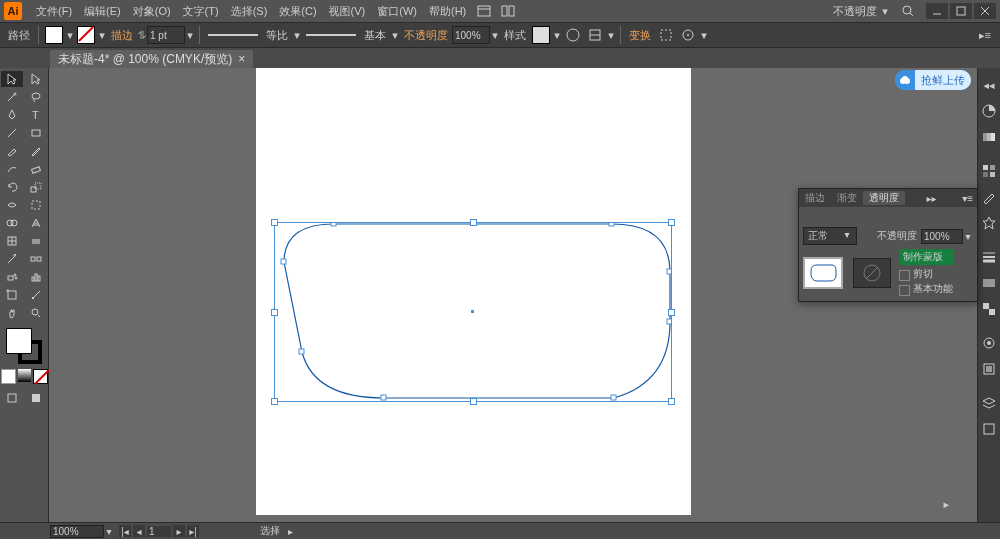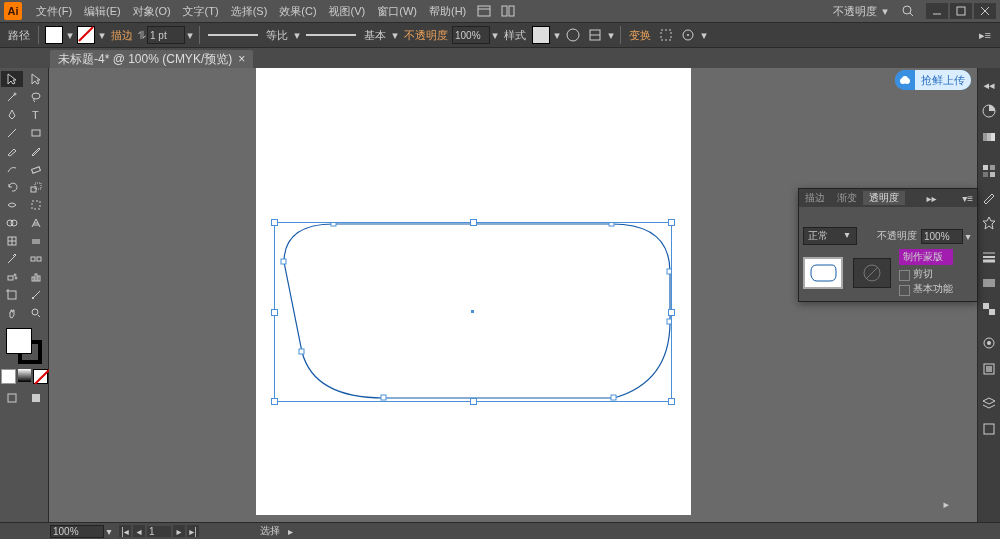--- a/index.html
+++ b/index.html
@@ -59,21 +59,21 @@
 .panel-row{display:flex;align-items:center;margin-bottom:4px;font-size:10px;}
 .panel-row .sel{background:#3a3a3a;border:1px solid #222;padding:1px 4px;flex:0 0 auto;width:44px;display:flex;justify-content:space-between;}
 .panel-row .lab{margin-left:auto;margin-right:4px;}
 .panel-row .pct{width:36px;background:#3a3a3a;border:1px solid #222;padding:1px 2px;}
 .mask-row{display:flex;align-items:center;}
 .thumb{width:36px;height:28px;background:#fff;border:2px solid #aaa;display:flex;align-items:center;justify-content:center;}
 .thumb svg{stroke:#155aa8;fill:none;}
 .nolink{width:36px;height:28px;background:#3a3a3a;border:1px solid #222;margin-left:10px;display:flex;align-items:center;justify-content:center;}
 .nolink svg{stroke:#777;fill:none;}
 .mask-opts{margin-left:8px;font-size:10px;}
-.mask-opts .hdr{background:#a21caf;padding:1px 4px;margin-bottom:2px;font-family:Liberation Serif, serif;}
+.mask-opts .hdr{background:#15803d;padding:1px 4px;margin-bottom:2px;font-family:Liberation Serif, serif;}
 .mask-opts .chk{display:flex;align-items:flex-end;margin:1px 0;}
 .mask-opts .box{width:9px;height:9px;border:1px solid #888;margin-right:3px;}
 .statusbar{position:absolute;bottom:0;left:0;right:0;height:16px;background:#4a4a4a;display:flex;align-items:center;font-size:10px;border-top:1px solid #2a2a2a;}
 .status-zoom{width:48px;background:#3a3a3a;border:1px solid #222;padding:0 2px;margin-left:50px;}
 .status-nav{display:flex;align-items:center;margin-left:4px;}
 .status-nav .btn{width:12px;height:12px;background:#3a3a3a;margin:0 1px;display:flex;align-items:center;justify-content:center;}
 .status-nav .pg{width:20px;background:#3a3a3a;padding:0 2px;margin:0 1px;}
 .status-label{margin-left:60px;}
 .arrow-widget{position:absolute;bottom:18px;right:28px;color:#ccc;}
 </style>

